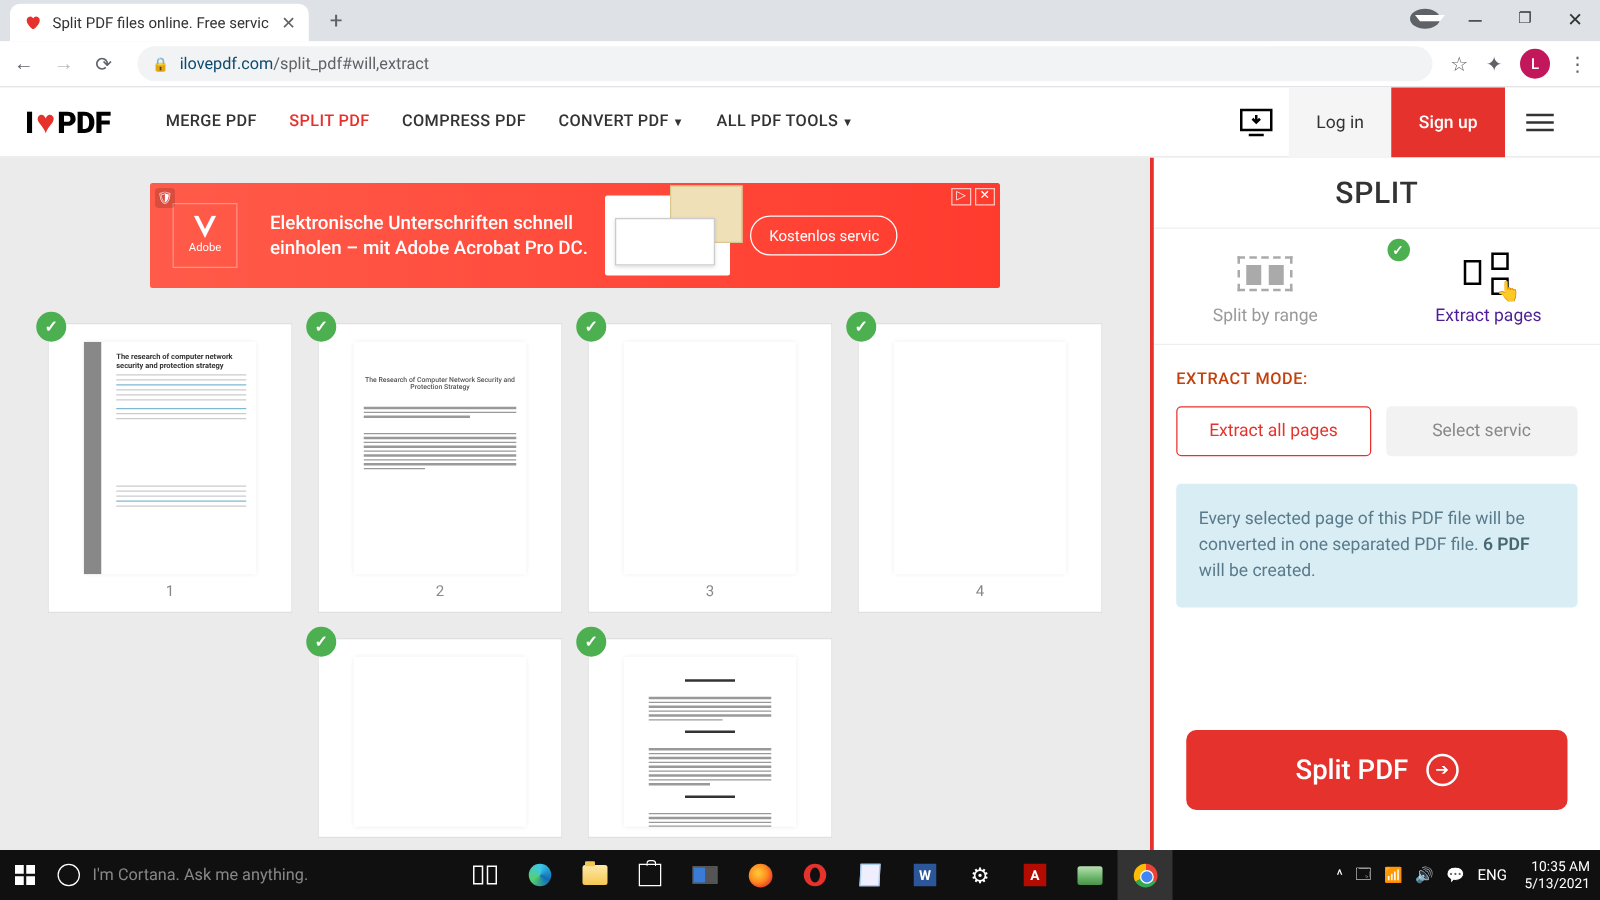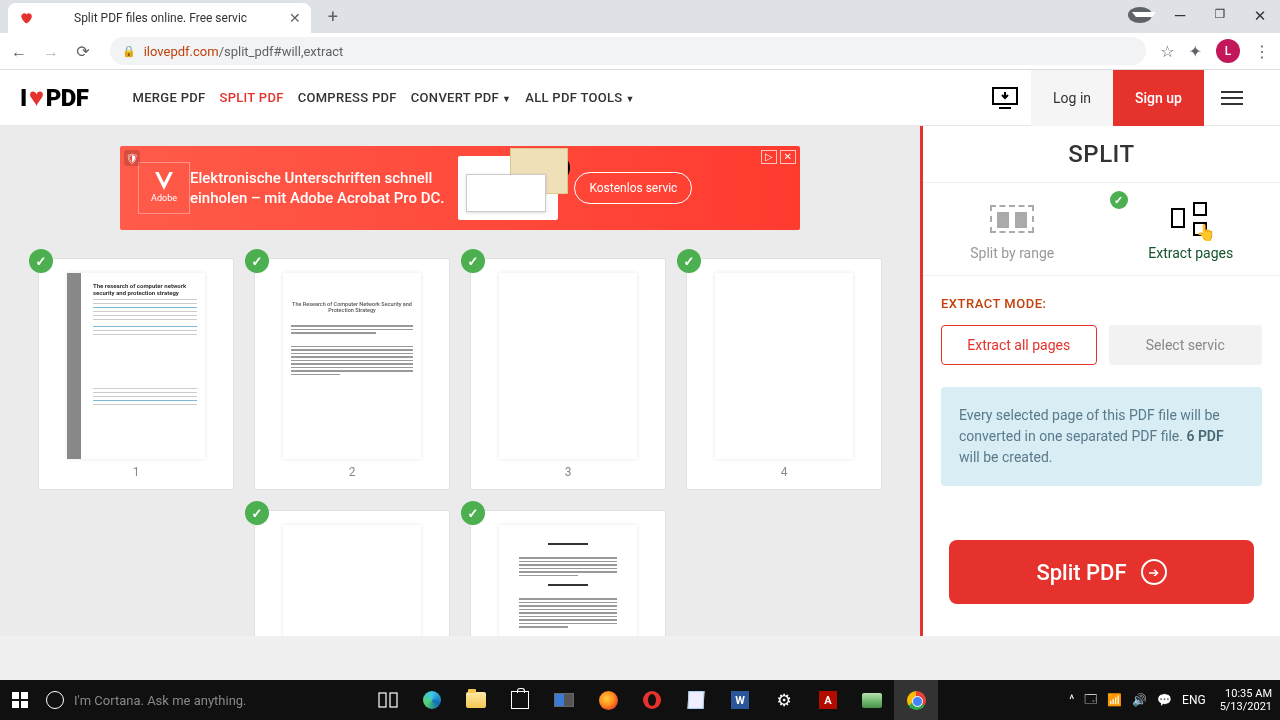--- a/index.html
+++ b/index.html
@@ -1,42 +1,42 @@
 <!DOCTYPE html>
 <html><head>
 <meta charset="utf-8">
 <style>
 * { margin: 0; padding: 0; box-sizing: border-box; font-family: -apple-system, BlinkMacSystemFont, "Segoe UI", Roboto, sans-serif; }
 body { width: 1280px; height: 720px; overflow: hidden; background: #f0f0f0; display: flex; flex-direction: column; }
 
 
 .browser-chrome { background: #dee1e6; height: 33px; display: flex; align-items: center; padding: 0 8px; }
-.tab { background: #fff; border-radius: 8px 8px 0 0; height: 30px; margin-top: 3px; display: flex; align-items: center; padding: 0 10px; min-width: 200px; font-size: 12px; color: #333; gap: 32px; }
+.tab { background: #fff; border-radius: 8px 8px 0 0; height: 30px; margin-top: 3px; display: flex; align-items: center; padding: 0 10px; min-width: 200px; font-size: 12px; color: #333; }
 .tab-favicon { width: 16px; height: 16px; margin-right: 8px; display:flex; align-items:center; justify-content:center; }
 .tab-close { margin-left: auto; color: #5f6368; font-size: 14px; cursor: pointer; padding-left:10px; }
 .new-tab { width: 28px; height: 28px; display: flex; align-items: center; justify-content: center; color: #5f6368; font-size: 18px; margin-left: 8px; cursor: pointer; }
 .window-controls { margin-left: auto; display: flex; gap: 16px; color: #333; }
 .window-controls span { width: 24px; text-align: center; cursor: pointer; font-size: 12px; }
 .wc-icon-circle { width:16px; height:16px; border-radius:50%; background:#5f6368; display:inline-block; }
 
 .addr-bar { background: #fff; height: 37px; display: flex; align-items: center; padding: 0 10px; gap: 14px; border-bottom: 1px solid #dadce0; }
 .nav-icon { color: #5f6368; font-size: 16px; cursor: pointer; width:18px; text-align:center; }
 .nav-icon.disabled { color: #bbb; }
 .url-box { flex: 1; display: flex; align-items: center; background: #f1f3f4; border-radius: 20px; height: 28px; padding: 0 12px; font-size: 13px; color: #5f6368; margin-left:4px;}
 .url-box .lock { margin-right: 8px; font-size: 11px; }
-.url-box .domain { color: #c2410c; }
+.url-box .domain { color: #0c4a6e; }
 .addr-right { display: flex; align-items: center; gap: 14px; }
 .addr-right .ext-icon { color: #5f6368; font-size: 16px; cursor: pointer; }
 .avatar { width: 24px; height: 24px; border-radius: 50%; background: #c2185b; color: #fff; display: flex; align-items: center; justify-content: center; font-size: 12px; font-weight: 500; }
 
 
 .site-header { background: #fff; height: 56px; display: flex; align-items: center; padding: 0 20px; border-bottom: 1px solid #e8e8e8; }
 .logo { font-size: 24px; font-weight: 900; letter-spacing: -0.5px; color: #000; display: flex; align-items: center; cursor:pointer; }
 .logo .heart { color: #e5322d; font-size: 26px; margin: 0 2px; }
-.main-nav { display: flex; gap: 14px; margin-left: 44px; }
+.main-nav { display: flex; gap: 26px; margin-left: 44px; }
 .main-nav a { font-size: 13px; font-weight: 500; color: #333; text-decoration: none; cursor: pointer; letter-spacing: 0.3px; }
 .main-nav a.active { color: #e5322d; }
 .main-nav .caret { font-size: 9px; margin-left: 3px; }
 .header-right { margin-left: auto; display: flex; align-items: center; gap: 0; }
 .desktop-icon { width: 52px; height: 56px; display: flex; align-items: center; justify-content: center; font-size: 22px; cursor: pointer; }
 .login-btn { height: 56px; padding: 0 22px; background: #f5f5f5; display: flex; align-items: center; font-size: 14px; color: #333; cursor: pointer; }
 .signup-btn { height: 56px; padding: 0 22px; background: #e5322d; color: #fff; display: flex; align-items: center; font-size: 14px; font-weight: 500; cursor: pointer; }
 .hamburger { width: 56px; height: 56px; display: flex; align-items: center; justify-content: center; cursor: pointer; }
 .hamburger-lines { width: 22px; height: 14px; display: flex; flex-direction: column; justify-content: space-between; }
 .hamburger-lines span { height: 2px; background: #333; }
@@ -45,21 +45,21 @@
 .app-body { display: flex; flex: 1; overflow: hidden; background: #ebebeb; }
 .pages-area { flex: 1; overflow: auto; padding: 20px 38px; border-right: 3px solid #e5322d; position: relative; }
 
 
 .ad-banner { width: 680px; height: 84px; margin: 0 auto 28px; background: linear-gradient(90deg, #ff5b4a, #ff3b2e); border-radius: 2px; display: flex; align-items: center; padding: 0 18px; position: relative; color: #fff; }
 .ad-corner-icon { position: absolute; top: 4px; left: 4px; width: 16px; height: 16px; background: rgba(0,0,0,0.15); border-radius: 3px; display:flex; align-items:center; justify-content:center; font-size:10px; }
 .ad-x-tag { position: absolute; top: 4px; right: 4px; font-size: 10px; color: #fff; display:flex; gap:3px; align-items:center; }
 .ad-x-tag span { border: 1px solid rgba(255,255,255,0.7); padding: 0 3px; line-height:12px; }
 .ad-logo { width: 52px; height: 52px; display: flex; flex-direction: column; align-items: center; justify-content: center; border: 1px solid rgba(255,255,255,0.35); font-size: 9px; text-align:center; line-height:1.1; }
 .ad-logo .adobe-tri { width:18px; height:18px; background:#fff; clip-path: polygon(0% 0%, 50% 100%, 100% 0%, 80% 0%, 50% 60%, 20% 0%); margin-bottom:4px;}
-.ad-text { margin-left: 0; font-size: 15px; font-weight: 500; line-height: 1.35; }
+.ad-text { margin-left: 26px; font-size: 15px; font-weight: 500; line-height: 1.35; }
 .ad-preview { margin-left: 14px; width: 100px; height: 64px; background: #fff; border-radius: 2px; position: relative; }
 .ad-preview::before { content:''; position:absolute; top:-8px; right:-10px; width:56px; height:44px; background:#efe0b8; border:1px solid #d9c890; }
 .ad-preview .sig-card { position:absolute; top:18px; left:8px; width:80px; height:38px; background:#fff; border:1px solid #ccc; box-shadow: 0 1px 3px rgba(0,0,0,0.15); }
 .ad-cta { margin-left: 16px; border: 1.5px solid #fff; border-radius: 20px; padding: 8px 14px; font-size: 12px; white-space: nowrap; cursor: pointer; }
 .ad-badge { position:absolute; top:8px; left:422px; width:28px; height:28px; border-radius:50%; background:#000; color:#fff; display:flex; align-items:center; justify-content:center; font-size:14px; font-style:italic; }
 
 
 .thumbs { display: grid; grid-template-columns: repeat(4, 196px); gap: 20px; justify-content: start; }
 .thumb { background: #fff; border: 1px solid #e0e0e0; position: relative; padding: 14px 14px 8px; display: flex; flex-direction: column; align-items: center; height: 232px; }
 .thumb-check { position: absolute; top: -10px; left: -10px; width: 24px; height: 24px; border-radius: 50%; background: #4caf50; display: flex; align-items: center; justify-content: center; color: #fff; font-size: 13px; font-weight: bold; }
@@ -77,21 +77,21 @@
 .p6-h { height:2px; background:#333; margin: 8px auto 4px; width: 40px; }
 .thumbs-row2 { margin-top: 20px; }
 
 
 .sidebar { width: 357px; background: #fff; display: flex; flex-direction: column; overflow: hidden; }
 .sidebar-title { text-align: center; font-size: 24px; font-weight: 500; color: #333; padding: 14px 0; border-bottom: 1px solid #eee; letter-spacing: 0.5px; }
 .mode-tabs { display: flex; border-bottom: 1px solid #eee; }
 .mode-tab { flex: 1; text-align: center; padding: 16px 0 14px; position: relative; cursor: pointer; }
 .mode-tab .mt-icon { height: 40px; display: flex; align-items: center; justify-content: center; color: #999; }
 .mode-tab .mt-label { font-size: 14px; color: #999; margin-top: 6px; }
-.mode-tab.active .mt-label { color: #14532d; }
+.mode-tab.active .mt-label { color: #4c1d95; }
 .mode-check { position: absolute; top: 8px; left: 8px; width: 18px; height: 18px; border-radius: 50%; background: #4caf50; display: none; align-items:center; justify-content:center; color:#fff; font-size:11px; font-weight:bold; }
 .mode-tab.active .mode-check { display: flex; }
 .range-icon { width:44px; height:28px; border:2px dashed #aaa; position:relative; }
 .range-icon::before, .range-icon::after { content:''; position:absolute; top:5px; width:12px; height:16px; background:#aaa; }
 .range-icon::before { left:5px; } .range-icon::after { right:5px; }
 .extract-icon { position:relative; width:40px; height:34px; }
 .extract-icon .ei1 { position:absolute; left:0; top:6px; width:14px; height:20px; border:2px solid #000; }
 .extract-icon .ei2 { position:absolute; left:22px; top:0; width:14px; height:14px; border:2px solid #000; }
 .extract-icon .ei3 { position:absolute; left:22px; top:20px; width:14px; height:14px; border:2px solid #000; }
 .cursor-hand { position:absolute; bottom:-6px; right:-6px; font-size:16px; color:#000; pointer-events:none; }
@@ -103,21 +103,21 @@
 .sub-tab.active { border: 1.5px solid #e5322d; color: #e5322d; background: #fff; }
 .sub-tab.inactive { background: #f2f2f2; color: #888; }
 .info-box { background: #d9edf5; color: #5a7a8a; font-size: 14px; padding: 18px 18px; border-radius: 4px; line-height: 1.5; }
 .info-box b { color: #476773; font-weight: 600; }
 
 .sidebar-footer { padding: 20px 26px 32px; }
 .split-btn { width: 100%; height: 64px; background: #e5322d; color: #fff; border: none; border-radius: 8px; font-size: 22px; font-weight: 500; display: flex; align-items: center; justify-content: center; gap: 14px; cursor: pointer; }
 .split-btn .arrow-circ { width: 26px; height: 26px; border: 2px solid #fff; border-radius: 50%; display: flex; align-items: center; justify-content: center; font-size: 13px; }
 
 
-.taskbar { height: 40px; background: #101010; display: flex; align-items: center; color: #fff; padding: 0 0 0 0; margin-top: 44px; }
+.taskbar { height: 40px; background: #101010; display: flex; align-items: center; color: #fff; padding: 0 0 0 0; }
 .tb-start { width: 40px; height: 40px; display: flex; align-items: center; justify-content: center; cursor: pointer; }
 .win-logo { width:16px; height:16px; display:grid; grid-template-columns:1fr 1fr; grid-template-rows:1fr 1fr; gap:1.5px; }
 .win-logo span { background:#fff; }
 .cortana { display: flex; align-items: center; gap: 10px; color: #888; font-size: 13px; padding: 0 12px 0 6px; width: 320px; cursor:text; }
 .cortana-circle { width: 18px; height: 18px; border: 1.5px solid #fff; border-radius: 50%; }
 .tb-icons { display: flex; align-items: center; margin-left: 6px; }
 .tb-icons > * { width: 44px; height: 40px; display: flex; align-items: center; justify-content: center; font-size: 16px; cursor: pointer; }
 .tb-sep { flex: 1; }
 .tray { display: flex; align-items: center; gap: 10px; padding: 0 6px; font-size: 12px; }
 .tray > * { cursor: pointer; }

